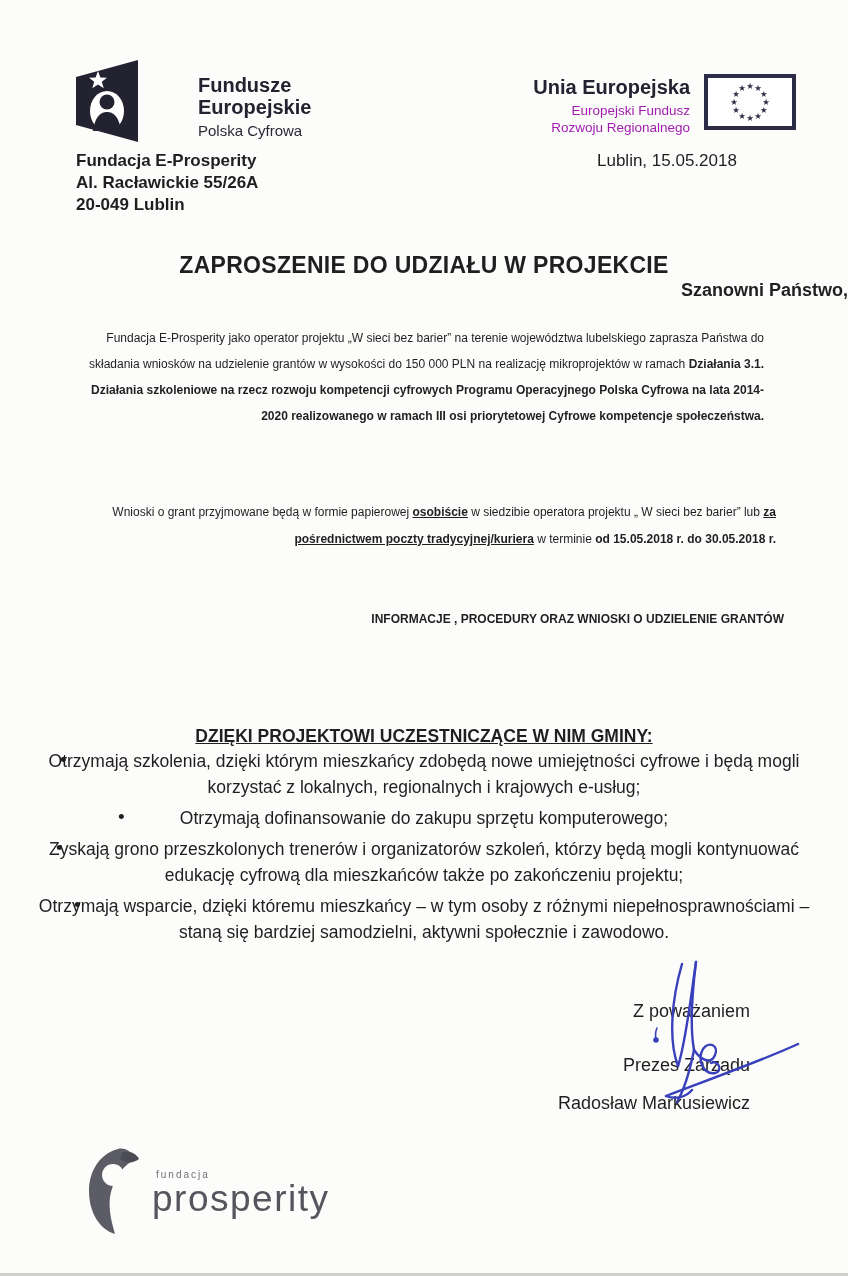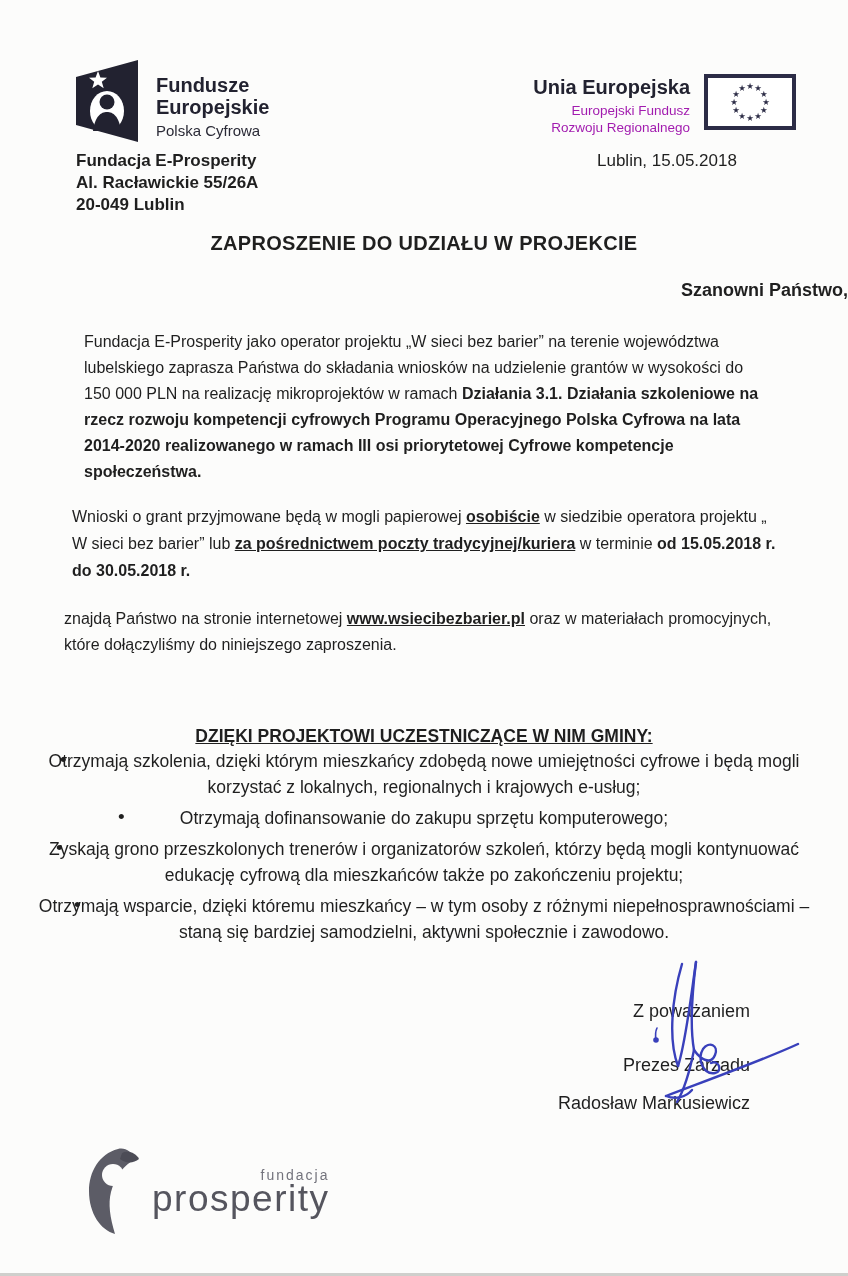--- a/index.html
+++ b/index.html
@@ -6,38 +6,38 @@
   .page{
     position:relative;width:848px;height:1276px;margin:0 auto;
     background:#fcfcfb;color:#1f1f1f;overflow:hidden;
     font-family:"Liberation Sans", sans-serif;
   }
   .b{font-weight:bold;}
   .bu{font-weight:bold;text-decoration:underline;}
 
   
   .fe-logo{position:absolute;left:76px;top:60px;display:flex;gap:16px;align-items:flex-start;}
-  .fe-text{padding-top:14px;}
+  .fe-text{padding-top:14px;margin-left:42px;}
   .fe-title{font-size:20px;font-weight:bold;line-height:22px;color:#222230;}
   .fe-sub{font-size:15px;margin-top:4px;color:#2a2a36;}
   .eu-block{position:absolute;top:74px;right:52px;display:flex;gap:14px;align-items:flex-start;}
   .eu-text{text-align:right;padding-top:2px;}
   .eu-title{font-size:20px;font-weight:bold;color:#222230;line-height:22px;}
   .eu-sub{font-size:13.5px;line-height:17px;margin-top:4px;color:#a21caf;}
   .eu-flag{position:relative;width:84px;height:48px;border:4px solid #2c2c46;background:#fff;}
   .eu-star{position:absolute;left:50%;top:50%;font-size:8.5px;color:#2c2c46;line-height:1;}
 
   
   .sender{position:absolute;left:76px;top:150px;font-size:17px;font-weight:bold;line-height:22px;}
   .date{position:absolute;left:597px;top:151px;font-size:17px;}
 
   
-  .title{position:absolute;left:0;right:0;top:232px;text-align:center;font-size:20px;font-weight:bold;letter-spacing:.3px;}
+  .title{position:absolute;left:0;right:0;top:252px;text-align:center;font-size:23px;font-weight:bold;letter-spacing:.3px;}
   .salutation{position:absolute;left:0;right:0;top:280px;text-align:right;font-size:18px;font-weight:bold;}
-  .para{position:absolute;text-align:left;font-size:16px;line-height:26px;}
+  .para{position:absolute;text-align:right;font-size:12px;line-height:26px;}
   .p1{left:84px;right:84px;top:313px;}
   .p2{left:72px;right:72px;top:487px;line-height:27px;}
   .p3{left:64px;right:64px;top:606px;}
   .benefits-heading{position:absolute;left:0;right:0;top:726px;text-align:center;font-size:17.5px;font-weight:bold;text-decoration:underline;}
   .benefits{position:absolute;left:36px;right:36px;top:748px;margin:0;padding:0;font-size:17.5px;line-height:26px;}
   .benefits li{list-style:none;position:relative;text-align:center;margin:0 0 5px 0;}
   .benefits .bullet{position:absolute;top:-1px;font-size:19px;}
   .benefits li:nth-child(1) .bullet{left:24px;}
   .benefits li:nth-child(2) .bullet{left:82px;}
   .benefits li:nth-child(3) .bullet{left:20px;}
@@ -45,21 +45,21 @@
 
   
   .closing{position:absolute;right:98px;top:1001px;text-align:right;font-size:18px;}
   .closing .regards{margin-bottom:33px;}
   .closing .role{margin-bottom:17px;}
   .signature{position:absolute;left:604px;top:946px;pointer-events:none;}
 
   
   .prosperity{position:absolute;left:86px;top:1146px;display:flex;align-items:flex-start;gap:8px;}
   .prosperity-text{padding-top:24px;}
-  .prosperity-small{font-size:14px;letter-spacing:2px;color:#73737c;line-height:10px;margin-left:4px;text-align:right;}
+  .prosperity-small{font-size:10px;letter-spacing:2px;color:#73737c;line-height:10px;margin-left:4px;}
   .prosperity-word{font-size:37px;color:#55555e;letter-spacing:1.5px;line-height:38px;}
   .scan-edge{position:absolute;left:0;right:0;bottom:0;height:3px;background:#cfcfcc;}
 </style>
 </head>
 <body>
 
 <div class="page">
 
   <div class="fe-logo">
     <svg width="64" height="86" viewBox="0 0 64 86">
@@ -105,24 +105,24 @@
     <div>Al. Racławickie 55/26A</div>
     <div>20-049 Lublin</div>
   </div>
   <div class="date">Lublin, 15.05.2018</div>
 
   <div class="title">ZAPROSZENIE DO UDZIAŁU W PROJEKCIE</div>
   <div class="salutation">Szanowni Państwo,</div>
 
   <p class="para p1"><span>Fundacja E-Prosperity jako operator projektu „W sieci bez barier” na terenie województwa lubelskiego zaprasza Państwa do składania wniosków na udzielenie grantów w wysokości do 150 000 PLN na realizację mikroprojektów w ramach </span><span class="b">Działania 3.1. Działania szkoleniowe na rzecz rozwoju kompetencji cyfrowych Programu Operacyjnego Polska Cyfrowa na lata 2014-2020 realizowanego w ramach III osi priorytetowej Cyfrowe kompetencje społeczeństwa.</span></p>
 
-  <p class="para p2"><span>Wnioski o grant przyjmowane będą w mogli papierowej </span><span class="bu">osobiście</span><span> w siedzibie operatora projektu „ W sieci bez barier” lub </span><span class="bu">za pośrednictwem poczty tradycyjnej/kuriera</span><span> w terminie </span><span class="b">od 15.05.2018 r. do 30.05.2018 r.</span></p>
+  <p class="para p2"><span>Wnioski o grant przyjmowane będą w formie papierowej </span><span class="bu">osobiście</span><span> w siedzibie operatora projektu „ W sieci bez barier” lub </span><span class="bu">za pośrednictwem poczty tradycyjnej/kuriera</span><span> w terminie </span><span class="b">od 15.05.2018 r. do 30.05.2018 r.</span></p>
 
   <div class="para p3">
-    <div><span>znajdą Państwo na stronie internetowej </span><span class="bu">www.wsiecibezbarier.pl</span><span> oraz w materiałach promocyjnych, które dołączyliśmy do niniejszego zaproszenia.</span></div>
+    <div class="b">INFORMACJE , PROCEDURY ORAZ WNIOSKI O UDZIELENIE GRANTÓW</div>
   </div>
 
   <div class="benefits-heading">DZIĘKI PROJEKTOWI UCZESTNICZĄCE W NIM GMINY:</div>
   <ul class="benefits">
     <li><span class="bullet">•</span><span>Otrzymają szkolenia, dzięki którym mieszkańcy zdobędą nowe umiejętności cyfrowe i będą mogli korzystać z lokalnych, regionalnych i krajowych e-usług;</span></li>
     <li><span class="bullet">•</span><span>Otrzymają dofinansowanie do zakupu sprzętu komputerowego;</span></li>
     <li><span class="bullet">•</span><span>Zyskają grono przeszkolonych trenerów i organizatorów szkoleń, którzy będą mogli kontynuować edukację cyfrową dla mieszkańców także po zakończeniu projektu;</span></li>
     <li><span class="bullet">•</span><span>Otrzymają wsparcie, dzięki któremu mieszkańcy – w tym osoby z różnymi niepełnosprawnościami – staną się bardziej samodzielni, aktywni społecznie i zawodowo.</span></li>
   </ul>
 

